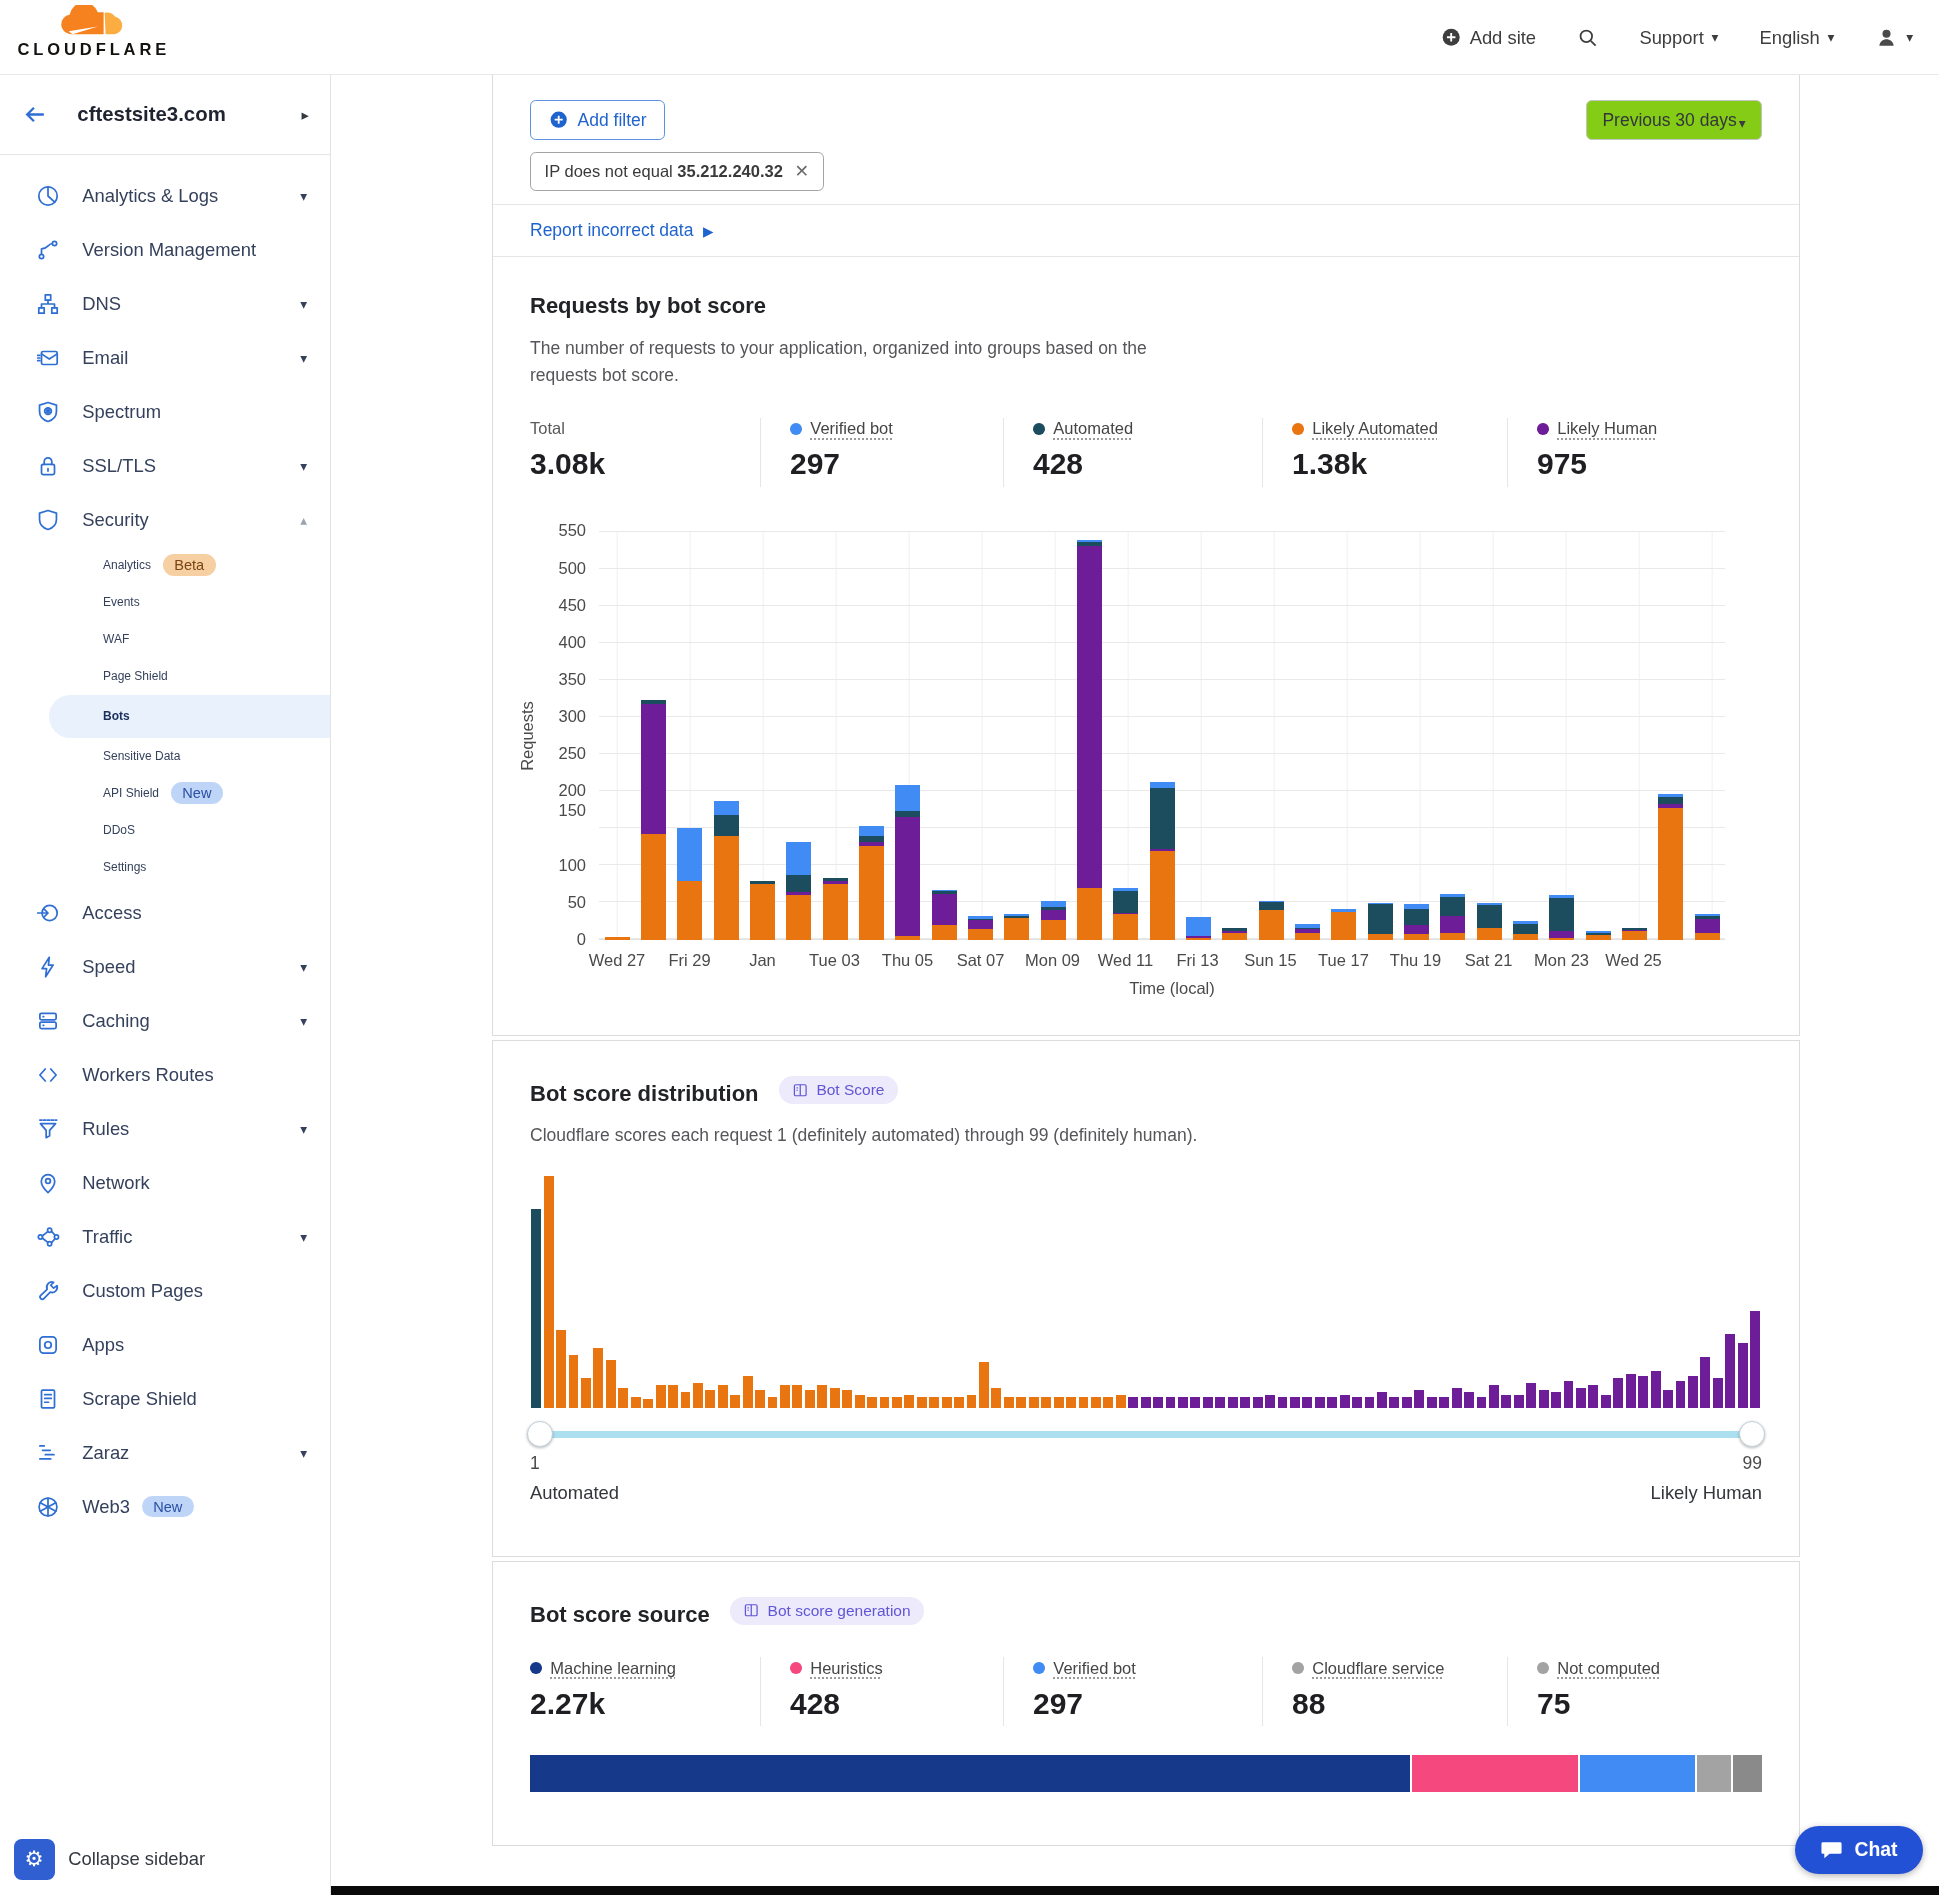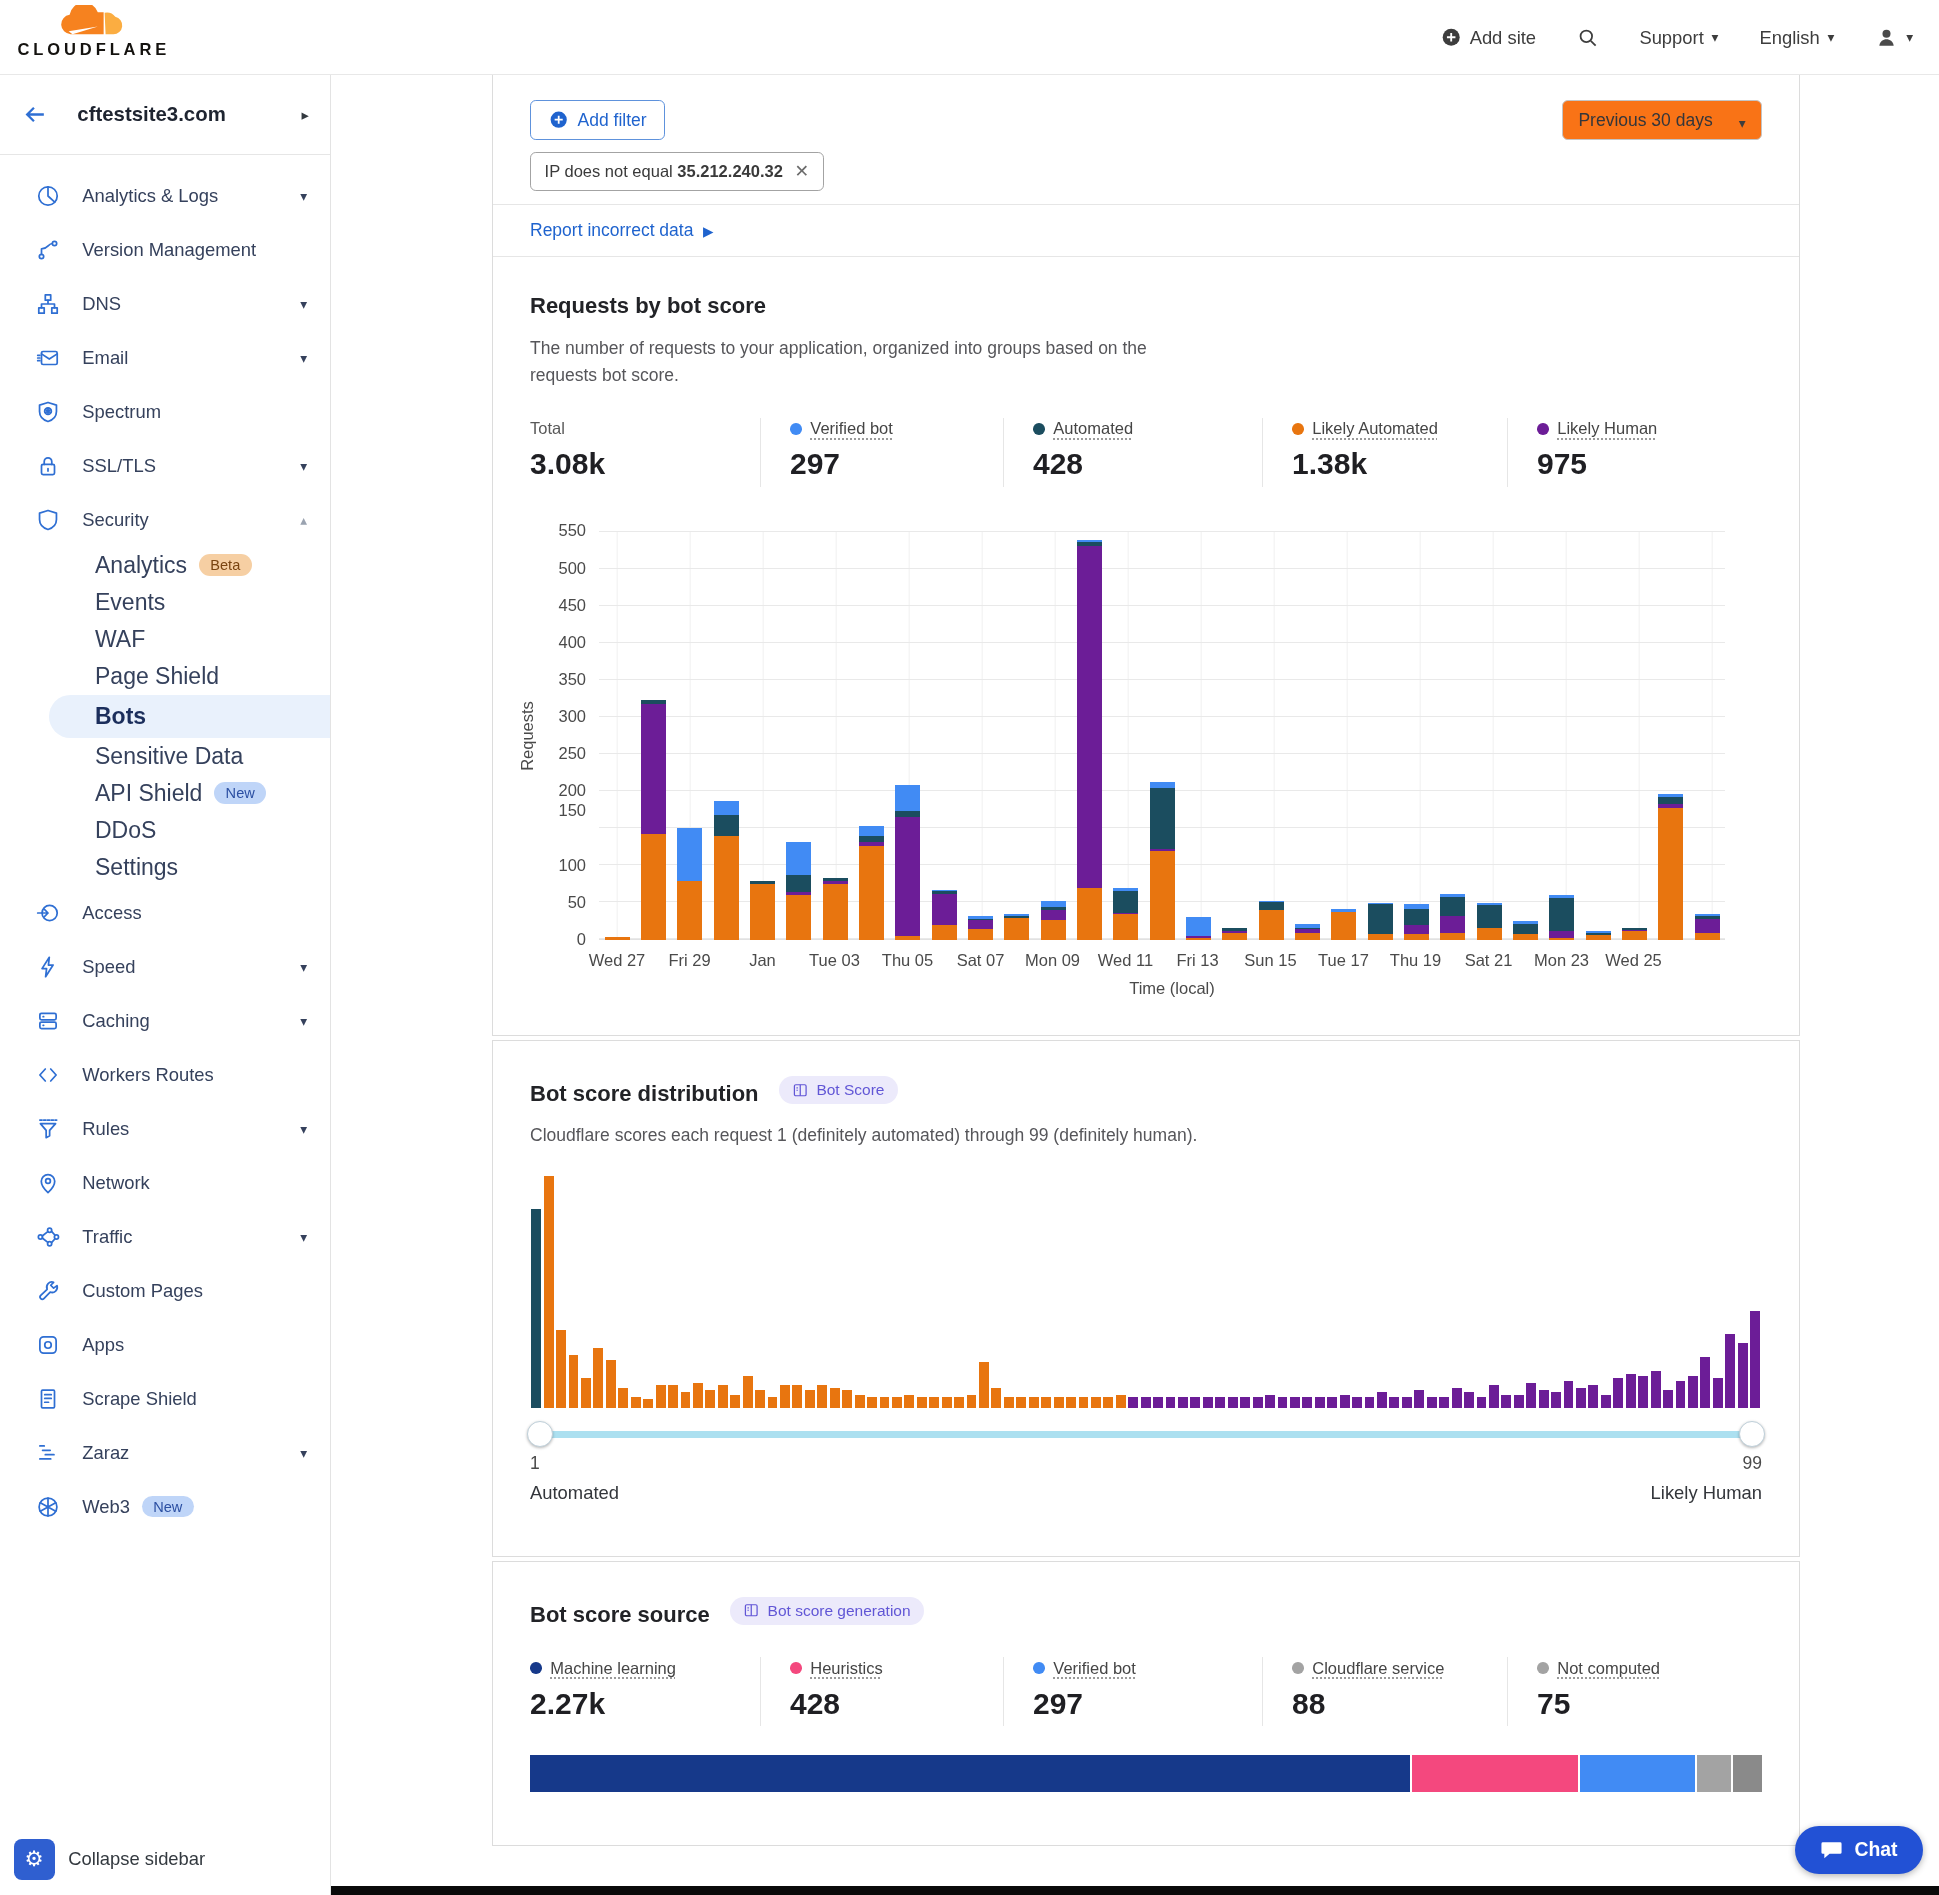--- a/index.html
+++ b/index.html
@@ -24,43 +24,43 @@
   .site-row .back { margin-left:21.3px; }
   .site-row .site-name { margin-left:27px; font-size:20.4px; font-weight:bold; color:#1E2430; }
   .site-row .site-caret { position:absolute; right:21.3px; font-size:14.6px; color:#33393F; }
   .nav { padding-top:13.6px; }
   .nav-item { height:54px; display:flex; align-items:center; position:relative; padding-left:35px; cursor:pointer; }
   .nav-item .nicon { width:26px; height:26px; flex:0 0 26px; display:flex; align-items:center; }
   .nav-item .nlabel { margin-left:21.3px; font-size:18.4px; color:#35415C; }
   .nav-caret { position:absolute; right:23px; font-size:13.6px; color:#35415C; }
   .nav-caret.gray { color:#9AA3B0; }
   .nav-sub { height:37px; display:flex; align-items:center; padding-left:95px; cursor:pointer; position:relative; }
-  .nav-sub .nlabel { font-size:23px; color:#35415C; }
+  .nav-sub .nlabel { font-size:12px; color:#35415C;margin-left:8px; }
   .nav-sub.selected { height:43px; background:#E9F1FC; border-radius:21.3px 0 0 21.3px; margin-left:49px; padding-left:46px; }
   .nav-sub.selected .nlabel { font-weight:bold; color:#1B2E5C; }
   .badge { display:inline-block; margin-left:11.6px; padding:2.9px 11.6px; border-radius:12.6px; font-size:14.6px; }
   .badge.beta { background:#F6CFA3; color:#7A4511; }
   .badge.new { background:#BFD5F8; color:#2B4FA2; }
   .collapse-row { position:absolute; bottom:15.5px; left:13.6px; display:flex; align-items:center; gap:13.6px; cursor:pointer; }
   .gear-btn { width:41px; height:41px; background:#2F5FD0; color:#fff; border-radius:7.8px;
     display:flex; align-items:center; justify-content:center; font-size:21.3px; }
   .collapse-label { font-size:18.4px; color:#33393F; }
   
   .main-col { position:absolute; left:492px; top:75px; width:1308px; }
   .panel { border:1px solid #DCDCDC; background:#fff; }
   .panel.first { border-top:none; }
   .filter-section { position:relative; height:130px; border-bottom:1px solid #E6E6E6; padding:25px 37px; }
   .btn-add-filter { display:inline-flex; align-items:center; gap:9.7px; border:1px solid #5E92DC; border-radius:5.8px;
     padding:8.7px 17.5px; color:#1F63CE; font-size:17.5px; background:#fff; cursor:pointer; }
   .filter-chip { margin-top:11.6px; display:inline-flex; align-items:center; gap:11.6px; border:1px solid #a3a3a3;
     border-radius:5.8px; padding:7.8px 13.6px; font-size:16.5px; color:#3A3A3A; background:#fff; }
   .filter-chip b { font-weight:bold; }
   .chip-x { color:#6B6B6B; font-size:17.5px; cursor:pointer; }
-  .btn-range { position:absolute; right:37px; top:25px; display:flex; align-items:flex-end; gap:26px;
-    border:1px solid #C4C4C4; border-radius:5.8px; padding:8.7px 15.5px; font-size:17.5px; color:#33363B; background:#f97316; cursor:pointer; }
+  .btn-range { position:absolute; right:37px; top:25px; display:flex; align-items:flex-end; gap:2px;
+    border:1px solid #C4C4C4; border-radius:5.8px; padding:8.7px 15.5px; font-size:17.5px; color:#33363B; background:#84cc16; cursor:pointer; }
   .report-row { height:52px; border-bottom:1px solid #E6E6E6; display:flex; align-items:center; padding:0 37px; }
   .report-link { color:#1F63CE; font-size:17.5px; display:flex; align-items:center; gap:9.7px; cursor:pointer; }
   .report-link .tri { font-size:13.6px; }
   .card-body { padding:35px 37px 0 37px; position:relative; }
   .card-title { font-size:22px; font-weight:bold; color:#222327; line-height:27px; display:inline-block; }
   .card-desc { margin-top:15.5px; font-size:17.5px; line-height:27px; color:#56565A; max-width:660px; }
   .pill-badge { display:inline-flex; align-items:center; gap:7.8px; margin-left:15.5px; vertical-align:2.9px;
     background:#ECEAFB; color:#6156D6; border-radius:14.6px; padding:4.9px 13.6px; font-size:15.5px; }
   
   .stats-grid { display:grid; grid-template-columns:230px 243px 259px 245px 1fr; margin-top:29px; }

